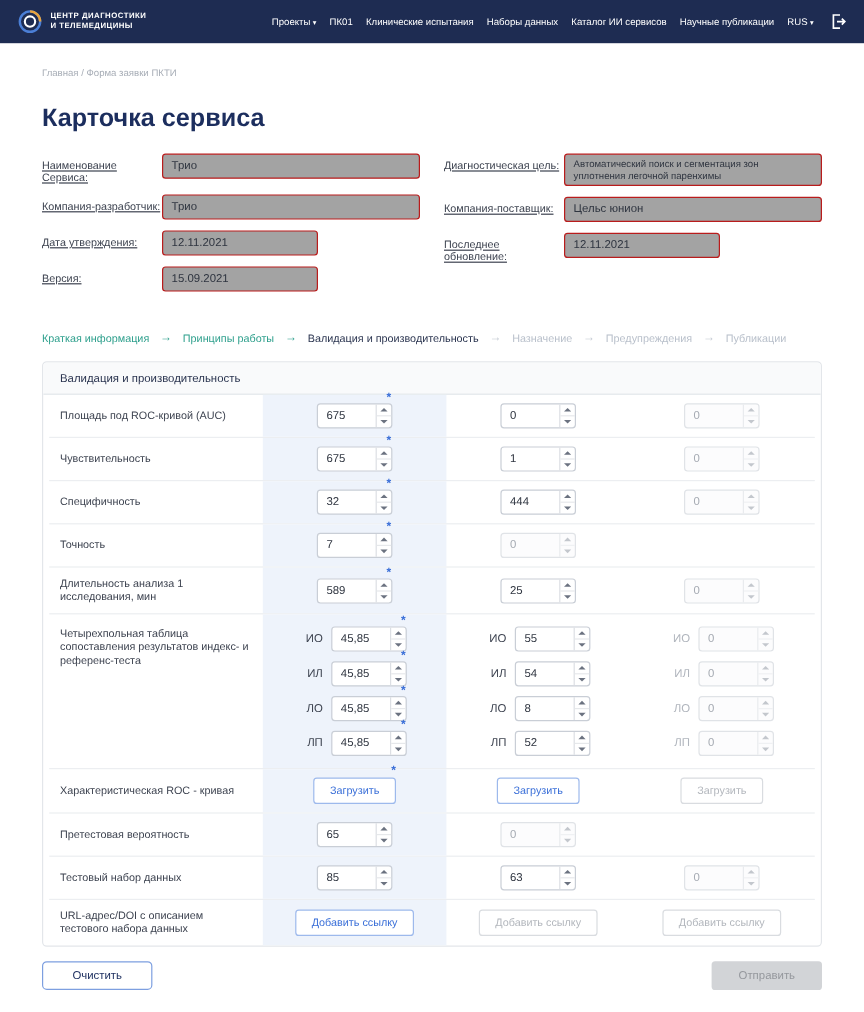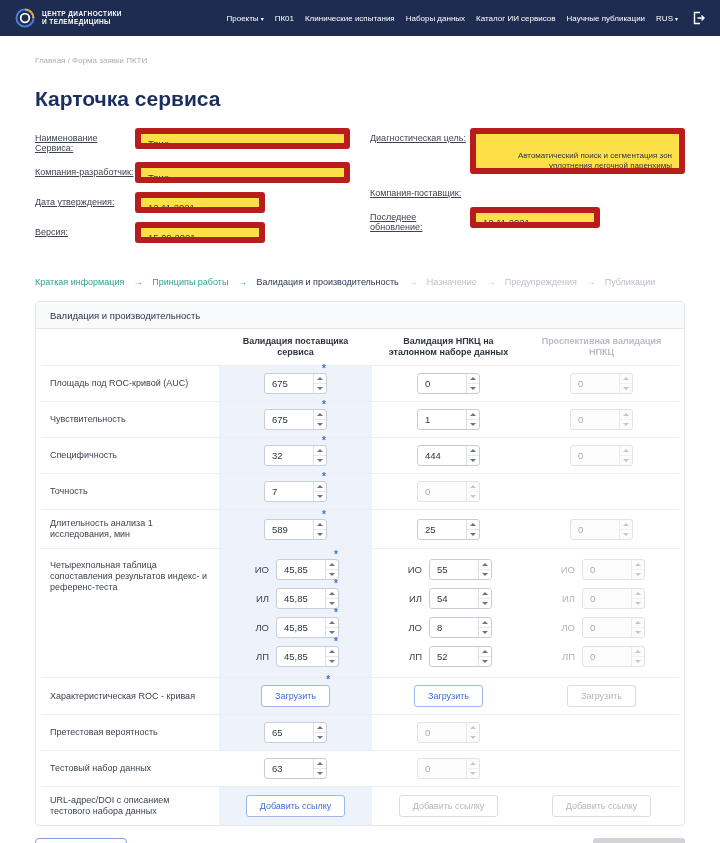--- a/index.html
+++ b/index.html
@@ -17,23 +17,23 @@
 
   .content { padding:0 35px; }
   .breadcrumb { margin-top:20px; font-size:8px; color:#a7adb6; cursor:pointer; }
   .title { margin-top:22px; font-size:21px; color:#1c2e5e; font-weight:bold; }
 
   
   .form-grid { display:flex; gap:20px; margin-top:17px; }
   .form-col { width:315px; }
   .f-row { display:flex; align-items:flex-start; margin-bottom:9px; }
   .f-label { width:100px; flex:0 0 100px; font-size:9px; color:#3d4350; padding-top:5px;text-decoration:underline; }
-  .f-input { border:6px solid #b91c1c; border-radius:3px; height:21px; font-size:9.5px; padding:4px 7px; flex:1; background:#fde047; white-space:nowrap; overflow:hidden; }
+  .f-input { border:1px solid #b91c1c; border-radius:3px; height:21px; font-size:9.5px; padding:4px 7px; flex:1; background:#a3a3a3; white-space:nowrap; overflow:hidden; }
   .f-date { flex:0 0 130px; }
-  .f-textarea { height:41px; font-size:8px; line-height:10px; padding:17px 7px; white-space:normal;text-align:right; }
+  .f-textarea { height:27px; font-size:8px; line-height:10px; padding:3px 7px; white-space:normal; }
 
   
   .stepper { display:flex; align-items:center; gap:9px; margin-top:24px; font-size:9px; white-space:nowrap; }
   .step { cursor:pointer; }
   .step.done { color:#2fa08d; }
   .step.active { color:#2b3550; }
   .step.pending { color:#b9c0cb; }
   .arrow { color:#c3c9d2; font-size:10px; }
   .arrow.arrow-done { color:#2fa08d; }
 
@@ -140,20 +140,21 @@
             <div class="f-input f-date">15.09.2021</div>
           </div>
         </div>
       <div class="form-col" id="form-right">
           <div class="f-row">
             <label class="f-label">Диагностическая цель:</label>
             <div class="f-input f-textarea">Автоматический поиск и сегментация зон уплотнения легочной паренхимы</div>
           </div>
           <div class="f-row">
             <label class="f-label">Компания-поставщик:</label>
+            <div class="f-input">Цельс юнион</div>
           </div>
           <div class="f-row">
             <label class="f-label">Последнее обновление:</label>
             <div class="f-input f-date">12.11.2021</div>
           </div>
         </div>
     </div>
 
     <div class="stepper" id="stepper">
         <span class="step done">Краткая информация</span>
@@ -165,26 +166,20 @@
         <span class="step pending">Назначение</span>
         <span class="arrow">→</span>
         <span class="step pending">Предупреждения</span>
         <span class="arrow">→</span>
         <span class="step pending">Публикации</span>
       </div>
 
     <section class="panel">
       <div class="panel-head">Валидация и производительность</div>
       <div class="table" id="table">
-          <div class="t-row t-head">
-            <div class="t-label"></div>
-            <div class="t-cell t-colhead">Валидация поставщика сервиса</div>
-            <div class="t-cell t-colhead">Валидация НПКЦ на эталонном наборе данных</div>
-            <div class="t-cell t-colhead muted">Проспективная валидация НПКЦ</div>
-          </div>
           <div class="t-row">
             <div class="t-label">Площадь под ROC-кривой (AUC)</div>
             <div class="t-cell c0">
               <span class="num">
                 <span class="num-val">675</span>
                 <span class="spin">
                   <i class="up"></i>
                   <i class="dn"></i>
                 </span>
                 <span class="req">*</span>
@@ -491,20 +486,29 @@
                 <span class="num-val">0</span>
                 <span class="spin">
                   <i class="up"></i>
                   <i class="dn"></i>
                 </span>
               </span>
             </div>
           </div>
           <div class="t-row">
             <div class="t-label">Тестовый набор данных</div>
+            <div class="t-cell c0">
+              <span class="num">
+                <span class="num-val">85</span>
+                <span class="spin">
+                  <i class="up"></i>
+                  <i class="dn"></i>
+                </span>
+              </span>
+            </div>
             <div class="t-cell">
               <span class="num">
                 <span class="num-val">63</span>
                 <span class="spin">
                   <i class="up"></i>
                   <i class="dn"></i>
                 </span>
               </span>
             </div>
             <div class="t-cell">

